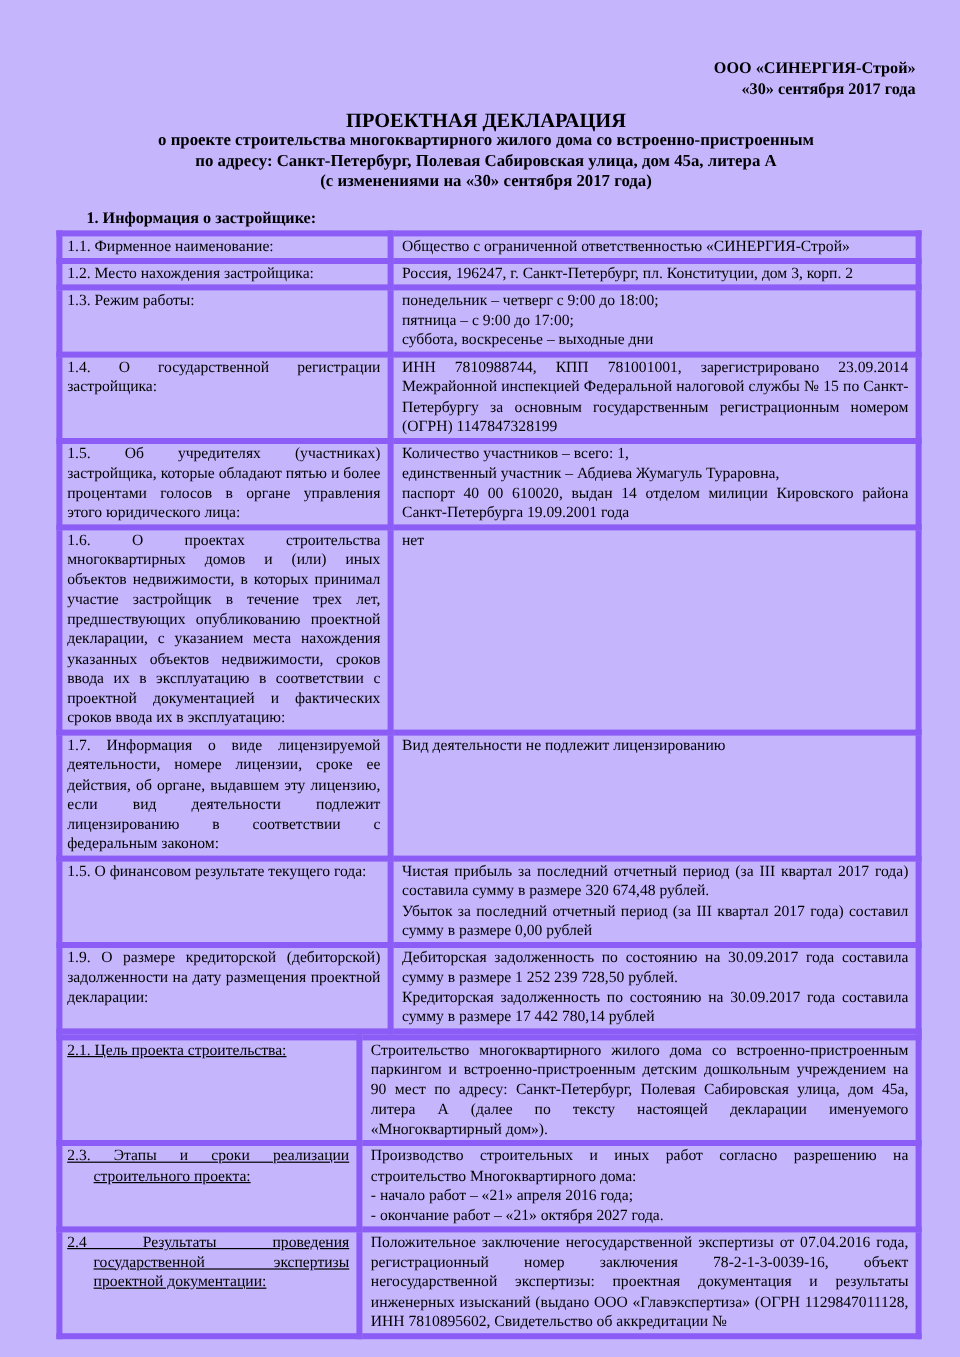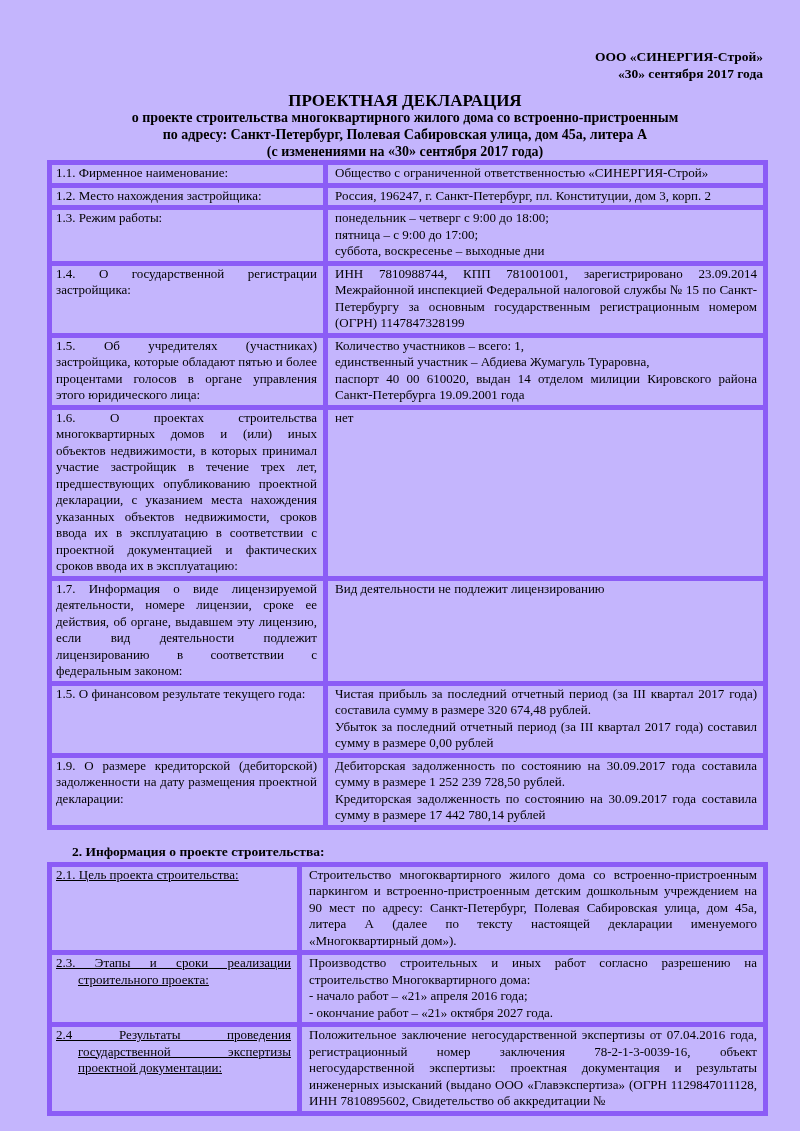--- a/index.html
+++ b/index.html
@@ -64,20 +64,21 @@
     <div>«30» сентября 2017 года</div>
   </div>
 
   <div class="title-block">
     <div class="doc-title">ПРОЕКТНАЯ ДЕКЛАРАЦИЯ</div>
     <div class="subtitle-line">о проекте строительства многоквартирного жилого дома со встроенно-пристроенным</div>
     <div class="subtitle-line">по адресу:  Санкт-Петербург, Полевая Сабировская улица, дом 45а, литера А</div>
     <div class="subtitle-line">(с изменениями на «30» сентября 2017 года)</div>
   </div>
 
+  <div class="section-heading">1. Информация о застройщике:</div>
 
   <table class="decl t1">
     <colgroup>
         <col style="width:276px">
         <col style="width:440px">
       </colgroup>
     <tbody>
       <tr>
         <td class="lbl">1.1. Фирменное наименование:</td>
         <td class="val bold">Общество с ограниченной ответственностью «СИНЕРГИЯ-Строй»</td>
@@ -116,21 +117,20 @@
 Убыток за последний отчетный период (за III квартал 2017 года) составил сумму в размере 0,00 рублей</td>
       </tr>
       <tr>
         <td class="lbl">1.9. О размере кредиторской (дебиторской) задолженности на дату размещения проектной декларации:</td>
         <td class="val">Дебиторская задолженность по состоянию на 30.09.2017 года составила сумму в размере 1 252 239 728,50 рублей.
 Кредиторская задолженность по состоянию на 30.09.2017 года составила сумму в размере 17 442 780,14 рублей</td>
       </tr>
     </tbody>
   </table>
 
-  <div class="section-heading">2. Информация о проекте строительства:</div>
 
   <table class="decl t2">
     <colgroup>
         <col style="width:250px">
         <col style="width:466px">
       </colgroup>
     <tbody>
       <tr>
         <td class="lbl hang">2.1. Цель проекта строительства:</td>
         <td class="val">Строительство многоквартирного жилого дома со встроенно-пристроенным паркингом и встроенно-пристроенным детским дошкольным учреждением на 90 мест по адресу: Санкт-Петербург, Полевая Сабировская улица, дом 45а, литера А (далее по тексту настоящей декларации именуемого «Многоквартирный дом»).</td>

